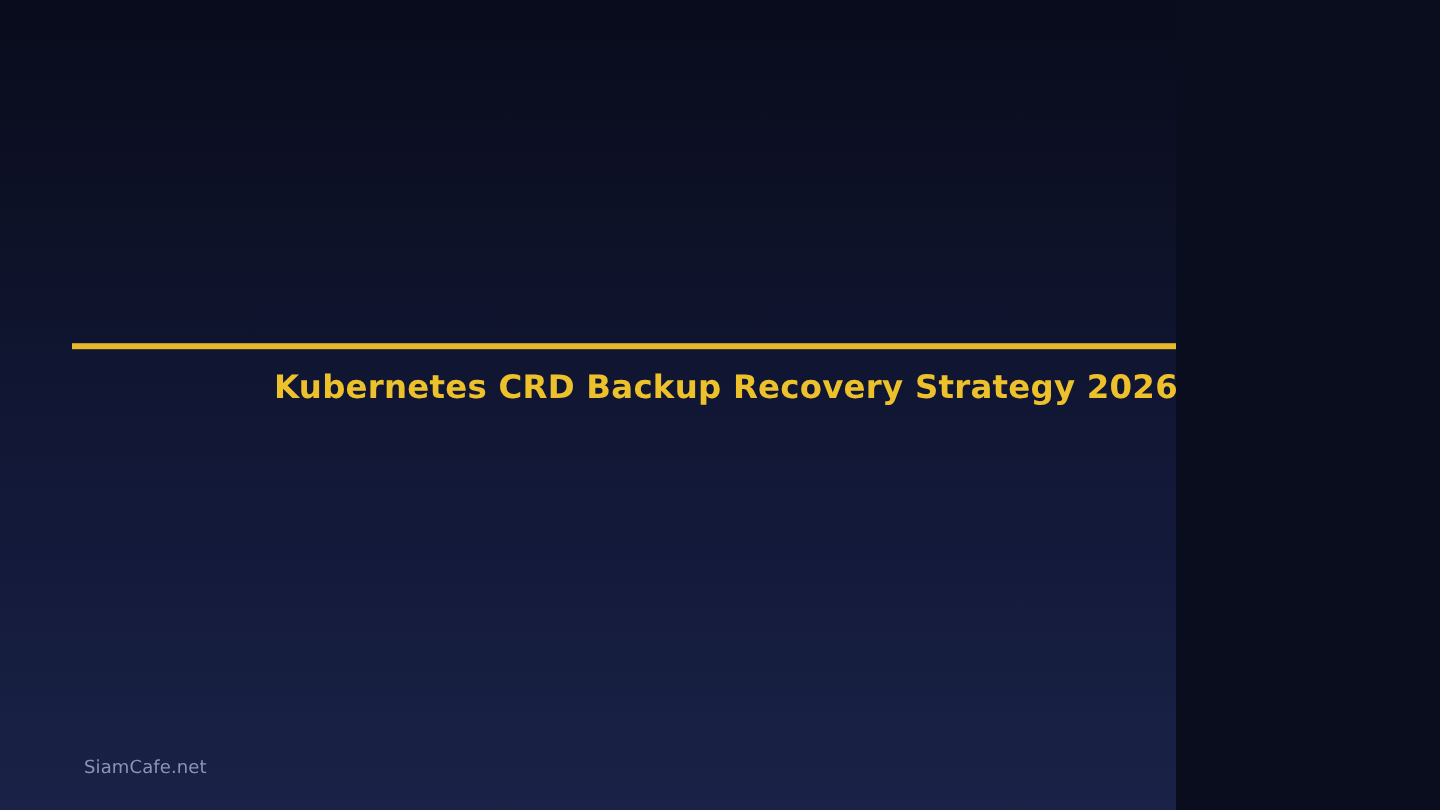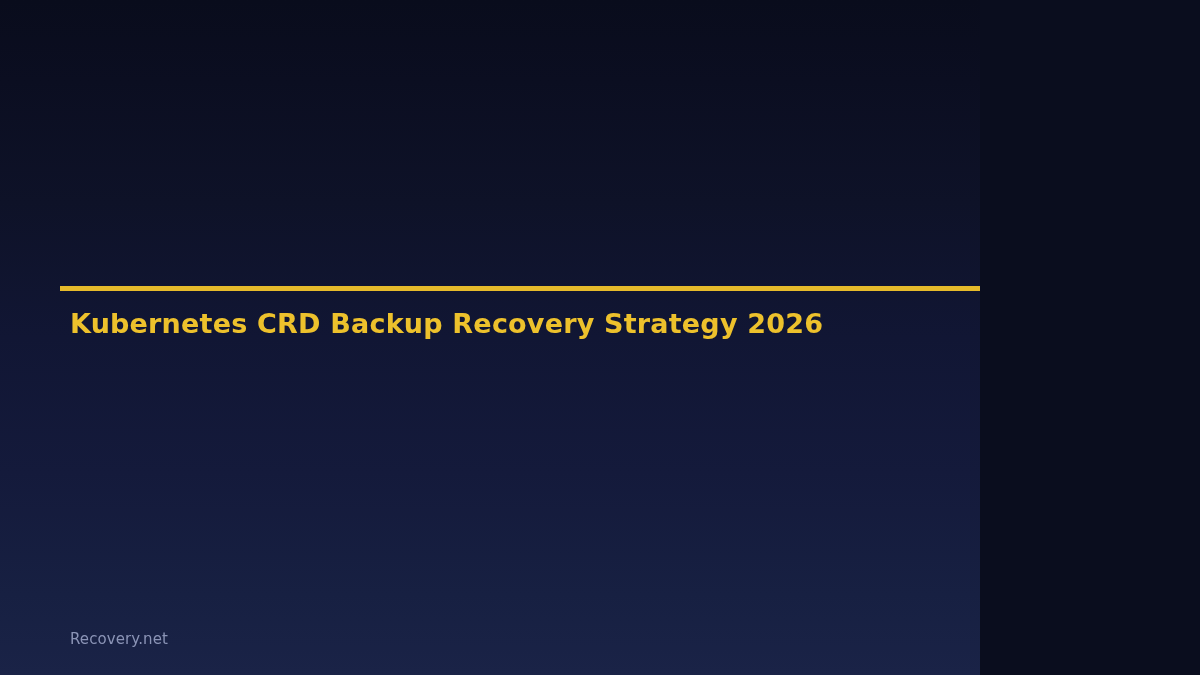--- a/index.html
+++ b/index.html
@@ -25,20 +25,21 @@
       to bottom,
       #090c1c 0%,
       #0b0e21 12%,
       #0e1228 30%,
       #111634 50%,
       #141a3b 70%,
       #172042 88%,
       #1a2347 100%
     );
     overflow: hidden;
+    text-align: center;
   }
 
   
   .title-block {
     position: absolute;
     left: 60px;
     top: 286px;
     width: 1080px;
   }
 
@@ -84,16 +85,16 @@
 <body>
 
 <div class="slide">
 
   <div class="title-block">
     <div class="accent-rule"></div>
     <h1 class="slide-title">Kubernetes CRD Backup Recovery Strategy 2026</h1>
   </div>
 
   <div class="footer">
-    <div class="footer-brand">Recovery.net</div>
+    <div class="footer-brand">SiamCafe.net</div>
   </div>
 
 </div>
 
 </body></html>

